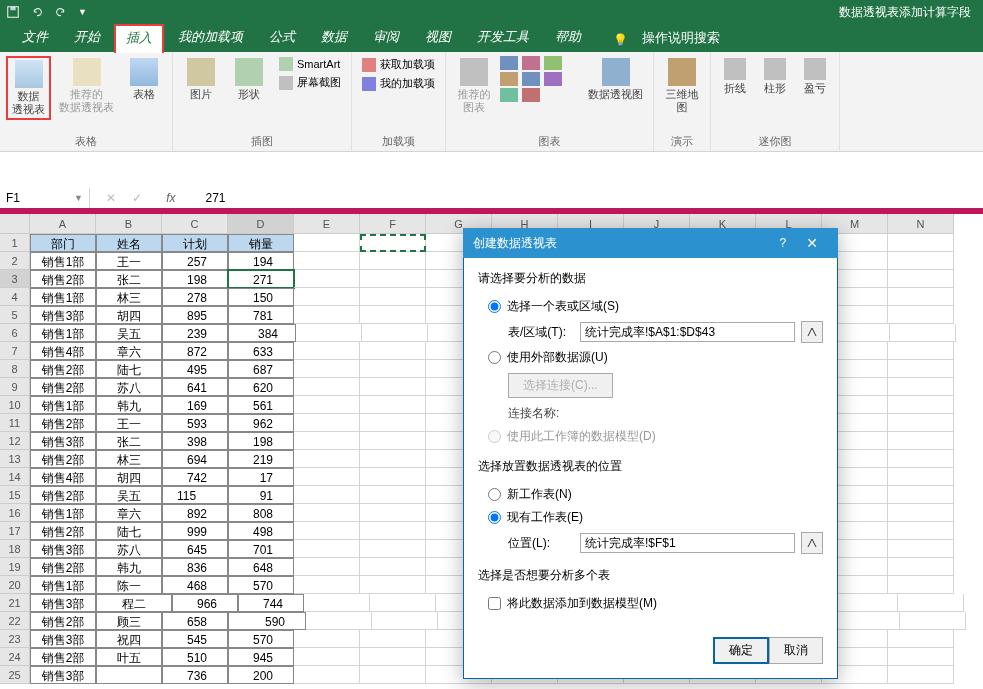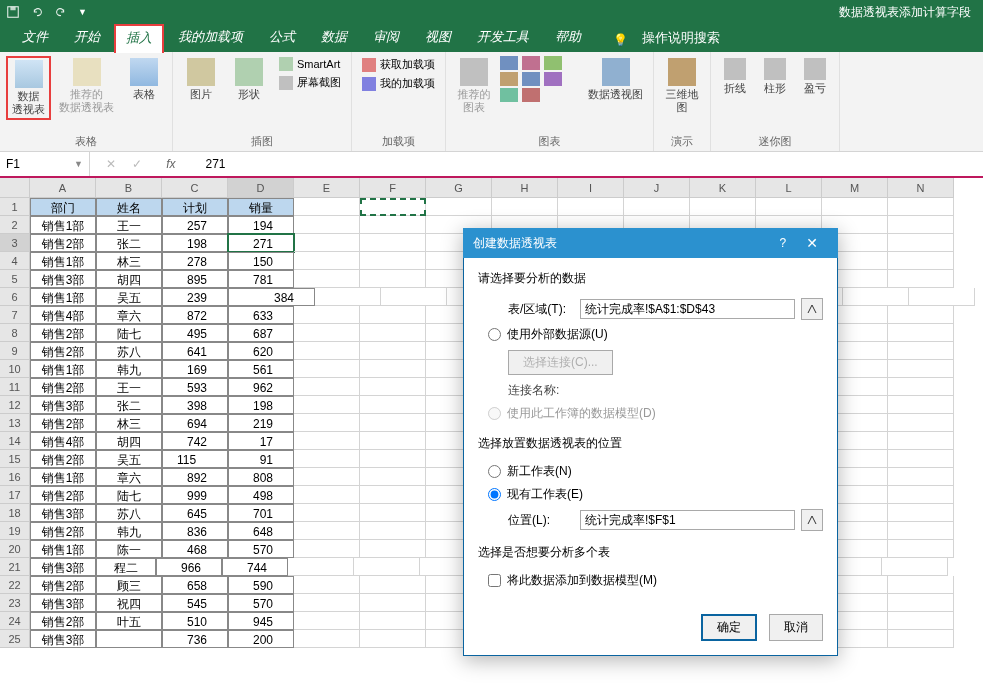--- a/index.html
+++ b/index.html
@@ -21,21 +21,21 @@
 .grp-body { display: flex; gap: 4px; }
 .grp-label { text-align: center; font-size: 11px; color: #666; padding-top: 2px; }
 .rbtn { display: flex; flex-direction: column; align-items: center; padding: 2px 4px; min-width: 44px; cursor: pointer; }
 .rbtn .ic-lg { width: 28px; height: 28px; background: #ddd; margin-bottom: 2px; }
 .rbtn .lbl { font-size: 11px; text-align: center; line-height: 1.2; color: #444; }
 .rbtn.highlighted { border: 2px solid #e83e3e; }
 .rbtn-sm { display: flex; align-items: center; gap: 4px; padding: 1px 4px; font-size: 11px; cursor: pointer; }
 .rbtn-sm .ic-sm { width: 14px; height: 14px; background: #ccc; }
 .vstack { display: flex; flex-direction: column; gap: 2px; }
 
-.formula { height: 26px; border-bottom: 2px solid #be185d; display: flex; align-items: center; background: #fff; }
+.formula { height: 26px; border-bottom: 6px solid #be185d; display: flex; align-items: center; background: #fff; margin-top: 36px; }
 .name-box { width: 90px; border-right: 1px solid #d4d4d4; padding: 0 6px; height: 100%; display: flex; align-items: center; justify-content: space-between; }
 .name-box .dd { color: #888; font-size: 9px; }
 .fx-btns { display: flex; gap: 16px; padding: 0 16px; color: #999; align-items: center; }
 .fx-label { font-style: italic; color: #666; padding: 0 8px; }
 .fx-val { flex: 1; padding: 0 6px; }
 
 .sheet { position: relative; }
 .col-hdrs { display: flex; height: 20px; }
 .sel-all { width: 30px; height: 20px; background: #e6e6e6; border-right: 1px solid #ccc; border-bottom: 1px solid #ccc; }
 .col-h { height: 20px; background: #e6e6e6; border-right: 1px solid #ccc; border-bottom: 1px solid #ccc; text-align: center; font-size: 11px; color: #555; line-height: 20px; }
@@ -62,21 +62,21 @@
 .dlg-body { padding: 12px 14px 14px; font-size: 12px; }
 .dlg-sec { margin-bottom: 10px; }
 .dlg-sec-title { margin-bottom: 8px; }
 .dlg-opt { display: flex; align-items: center; gap: 6px; padding: 3px 0 3px 10px; }
 .dlg-field { display: flex; align-items: center; gap: 6px; padding: 3px 0 3px 30px; }
 .dlg-field label { min-width: 66px; }
 .dlg-field input[type=text] { flex: 1; border: 1px solid #a9a9a9; padding: 2px 4px; font-size: 12px; }
 .ref-btn { width: 22px; height: 22px; border: 1px solid #a9a9a9; background: #f0f0f0; display: flex; align-items: center; justify-content: center; cursor: pointer; }
 .dlg-btn { border: 1px solid #a9a9a9; background: #f0f0f0; padding: 3px 14px; cursor: pointer; font-size: 12px; }
 .dlg-btn.primary { border: 2px solid #0a64a0; }
-.dlg-btns { display: flex; justify-content: flex-end; gap: 12px; padding-top: 12px; }
+.dlg-btns { display: flex; justify-content: flex-end; gap: 0; padding-top: 12px; }
 .sub-btn { margin-left: 30px; }
 .sub-txt { margin-left: 30px; padding: 3px 0; color: #444; }
 .disabled-opt { color: #999; }
 
 svg { display: block; }
 </style>
 </head>
 <body>
 
 <div class="title-bar">
@@ -353,21 +353,21 @@
         <div class="cell empty" style="width: 66px;"></div>
         <div class="cell empty" style="width: 66px;"></div>
         <div class="cell empty" style="width: 66px;"></div>
         <div class="cell empty" style="width: 66px;"></div>
       </div>
       <div class="row">
         <div class="row-h">6</div>
         <div class="cell data" style="width: 66px;">销售1部</div>
         <div class="cell data" style="width: 66px;">吴五</div>
         <div class="cell data num" style="width: 66px;">239</div>
-        <div class="cell data num" style="width: 87px; padding-left: 29px;">384</div>
+        <div class="cell data num" style="width: 68px; padding-left: 29px;">384</div>
         <div class="cell empty" style="width: 66px;"></div>
         <div class="cell empty" style="width: 66px;"></div>
         <div class="cell empty" style="width: 66px;"></div>
         <div class="cell empty" style="width: 66px;"></div>
         <div class="cell empty" style="width: 66px;"></div>
         <div class="cell empty" style="width: 66px;"></div>
         <div class="cell empty" style="width: 66px;"></div>
         <div class="cell empty" style="width: 66px;"></div>
         <div class="cell empty" style="width: 66px;"></div>
         <div class="cell empty" style="width: 66px;"></div>
@@ -606,40 +606,40 @@
         <div class="cell empty" style="width: 66px;"></div>
         <div class="cell empty" style="width: 66px;"></div>
         <div class="cell empty" style="width: 66px;"></div>
         <div class="cell empty" style="width: 66px;"></div>
         <div class="cell empty" style="width: 66px;"></div>
         <div class="cell empty" style="width: 66px;"></div>
       </div>
       <div class="row">
         <div class="row-h">21</div>
         <div class="cell data" style="width: 66px;">销售3部</div>
-        <div class="cell data" style="width: 60px;">程二</div>
+        <div class="cell data" style="width: 76px;">程二</div>
         <div class="cell data num" style="width: 66px;">966</div>
         <div class="cell data num" style="width: 66px;">744</div>
         <div class="cell empty" style="width: 66px;"></div>
         <div class="cell empty" style="width: 66px;"></div>
         <div class="cell empty" style="width: 66px;"></div>
         <div class="cell empty" style="width: 66px;"></div>
         <div class="cell empty" style="width: 66px;"></div>
         <div class="cell empty" style="width: 66px;"></div>
         <div class="cell empty" style="width: 66px;"></div>
         <div class="cell empty" style="width: 66px;"></div>
         <div class="cell empty" style="width: 66px;"></div>
         <div class="cell empty" style="width: 66px;"></div>
       </div>
       <div class="row">
         <div class="row-h">22</div>
         <div class="cell data" style="width: 66px;">销售2部</div>
         <div class="cell data" style="width: 66px;">顾三</div>
         <div class="cell data num" style="width: 66px;">658</div>
-        <div class="cell data num" style="width: 66px;">590</div>
+        <div class="cell data num" style="width: 78px;">590</div>
         <div class="cell empty" style="width: 66px;"></div>
         <div class="cell empty" style="width: 66px;"></div>
         <div class="cell empty" style="width: 66px;"></div>
         <div class="cell empty" style="width: 66px;"></div>
         <div class="cell empty" style="width: 66px;"></div>
         <div class="cell empty" style="width: 66px;"></div>
         <div class="cell empty" style="width: 66px;"></div>
         <div class="cell empty" style="width: 66px;"></div>
         <div class="cell empty" style="width: 66px;"></div>
         <div class="cell empty" style="width: 66px;"></div>
@@ -701,20 +701,24 @@
 
 <div class="dialog">
   <div class="dlg-title-inner">
     <span class="dlg-title-text">创建数据透视表</span>
     <span class="dlg-help">?</span>
     <span class="dlg-close">✕</span>
   </div>
   <div class="dlg-body">
     <div class="dlg-sec">
       <div class="dlg-sec-title">请选择要分析的数据</div>
+      <div class="dlg-opt">
+        <input type="radio" checked="" style="">
+        <span>选择一个表或区域(S)</span>
+      </div>
       <div class="dlg-field">
         <label>表/区域(T):</label>
         <input type="text" value="统计完成率!$A$1:$D$43" style="">
         <div class="ref-btn">
             <svg width="12" height="12" viewBox="0 0 12 12">
               <path d="M2 10 L6 2 L10 10" fill="none" stroke="#333"></path>
             </svg>
           </div>
       </div>
       <div class="dlg-opt">

